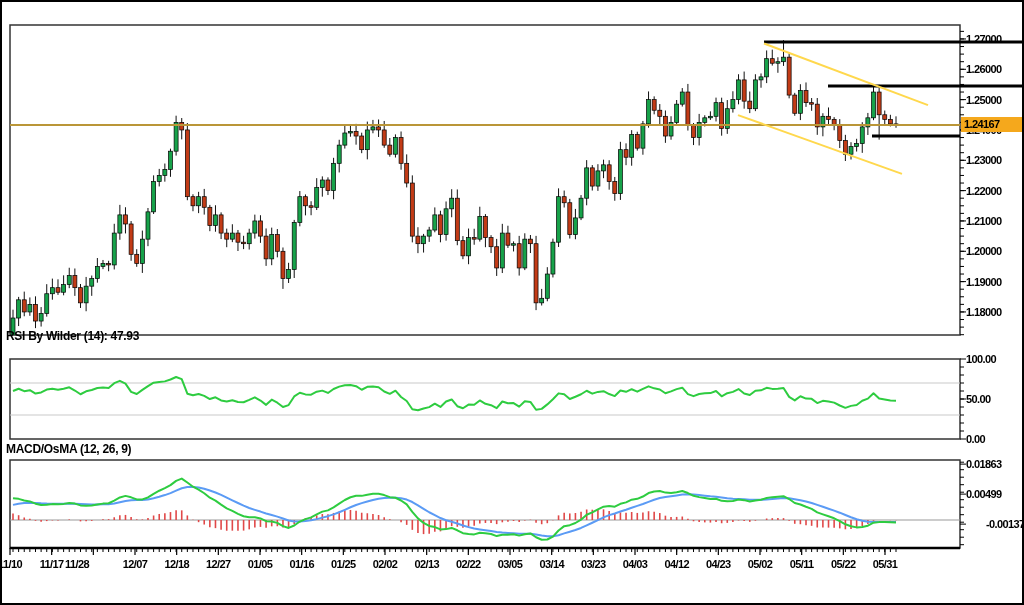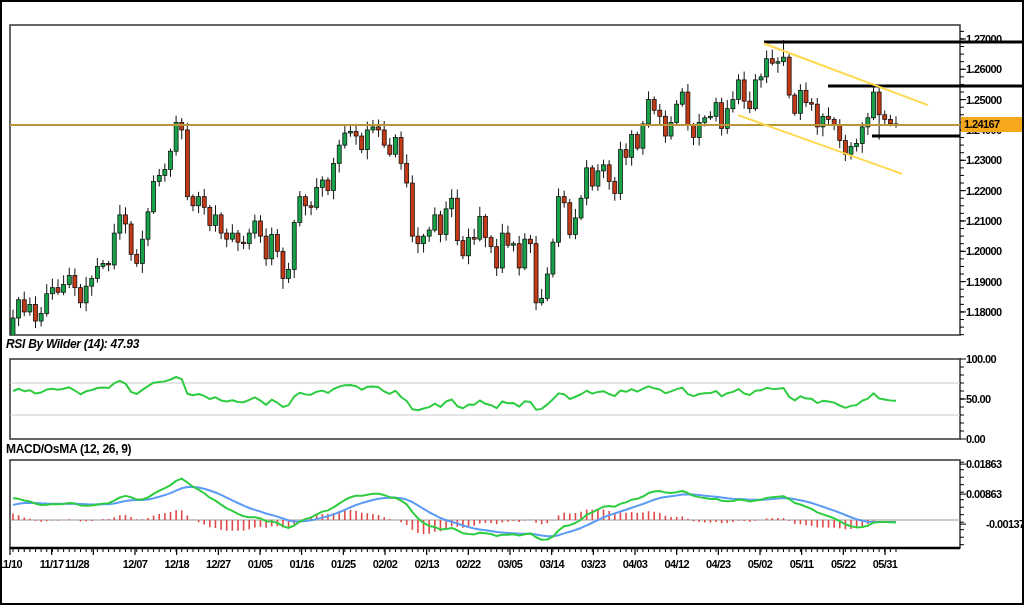--- a/index.html
+++ b/index.html
@@ -8,21 +8,21 @@
   .titlebar{position:absolute;left:0;top:0;width:100%;height:19px;background:#fff;
             border-bottom:2px solid #000;z-index:4;}
   .titlebar .ttl{position:absolute;left:5px;top:2px;font-size:12px;font-weight:bold;
                  color:#000;letter-spacing:-0.2px;white-space:nowrap;}
   #chart-svg{position:absolute;left:0;top:0;z-index:1;}
   .axlabel{position:absolute;font-size:11px;font-weight:bold;color:#000;
            letter-spacing:-0.6px;white-space:nowrap;z-index:3;line-height:12px;}
   .datelabel{transform:translateX(-50%);}
   .panel-title{position:absolute;left:4px;font-size:12px;font-weight:bold;color:#000;
                letter-spacing:-0.3px;z-index:3;white-space:nowrap;}
-  #rsi-title{top:335px;font-style:italic;}
+  #rsi-title{top:327px;}
   #macd-title{top:440px;}
   #price-tag{position:absolute;left:959px;width:88px;height:15px;z-index:6;
              font-size:11px;font-weight:bold;line-height:15px;padding-left:3px;
              letter-spacing:-0.6px;box-sizing:border-box;}
 </style>
 </head>
 <body>
 
 <div id="app">
   <svg id="chart-svg" width="1024" height="605">
@@ -790,21 +790,21 @@
       <div class="axlabel " style="left: 964px; top: 152.284px;">1.23000</div>
       <div class="axlabel " style="left: 964px; top: 182.616px; text-align: right;">1.22000</div>
       <div class="axlabel " style="left: 964px; top: 212.949px;">1.21000</div>
       <div class="axlabel " style="left: 964px; top: 243.282px;">1.20000</div>
       <div class="axlabel " style="left: 964px; top: 273.614px;">1.19000</div>
       <div class="axlabel " style="left: 964px; top: 303.947px;">1.18000</div>
       <div class="axlabel " style="left: 964px; top: 351px;">100.00</div>
       <div class="axlabel " style="left: 964px; top: 391px;">50.00</div>
       <div class="axlabel " style="left: 964px; top: 431px;">0.00</div>
       <div class="axlabel " style="left: 964px; top: 456.11px;">0.01863</div>
-      <div class="axlabel " style="left: 964px; top: 486.114px;">0.00863</div>
+      <div class="axlabel " style="left: 964px; top: 486.114px;">0.00499</div>
       <div class="axlabel " style="left: 984px; top: 516.117px;">-0.00137</div>
       <div class="axlabel datelabel" style="left: 8px; top: 556px;">11/10</div>
       <div class="axlabel datelabel" style="left: 49.6667px; top: 556px;">11/17</div>
       <div class="axlabel datelabel" style="left: 75px; top: 556px;">11/28</div>
       <div class="axlabel datelabel" style="left: 133px; top: 556px;">12/07</div>
       <div class="axlabel datelabel" style="left: 174.667px; top: 556px;">12/18</div>
       <div class="axlabel datelabel" style="left: 216.333px; top: 556px;">12/27</div>
       <div class="axlabel datelabel" style="left: 258px; top: 556px;">01/05</div>
       <div class="axlabel datelabel" style="left: 299.667px; top: 556px;">01/16</div>
       <div class="axlabel datelabel" style="left: 341.333px; top: 556px;">01/25</div>

